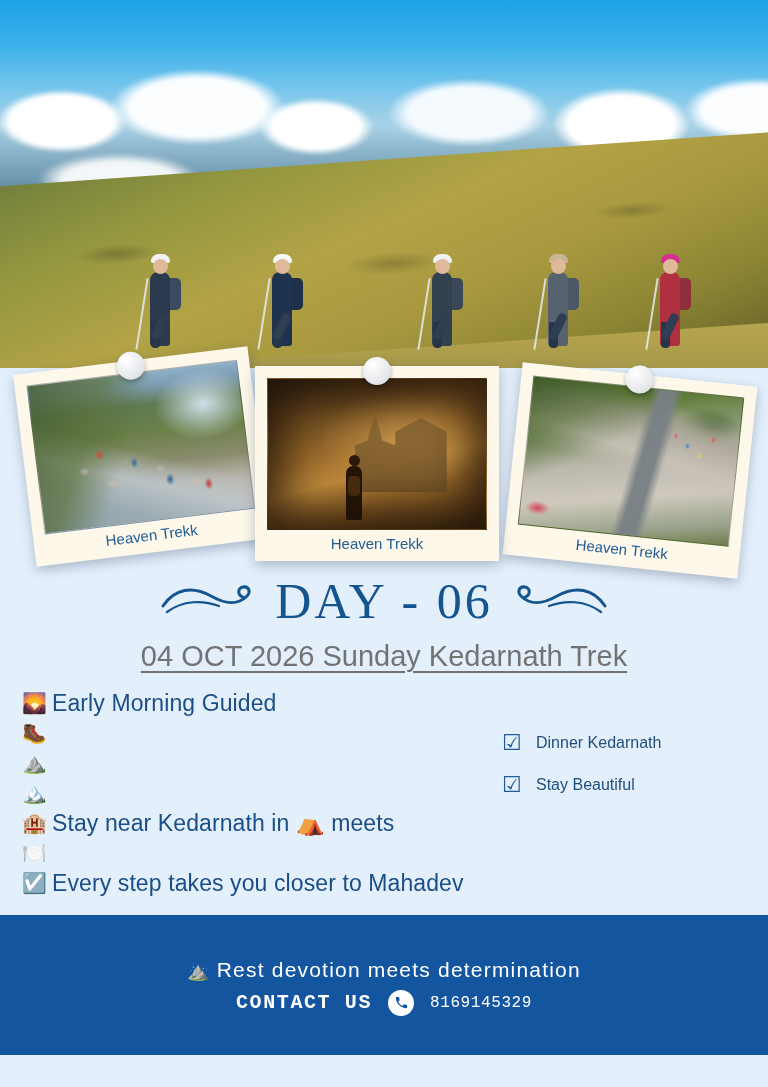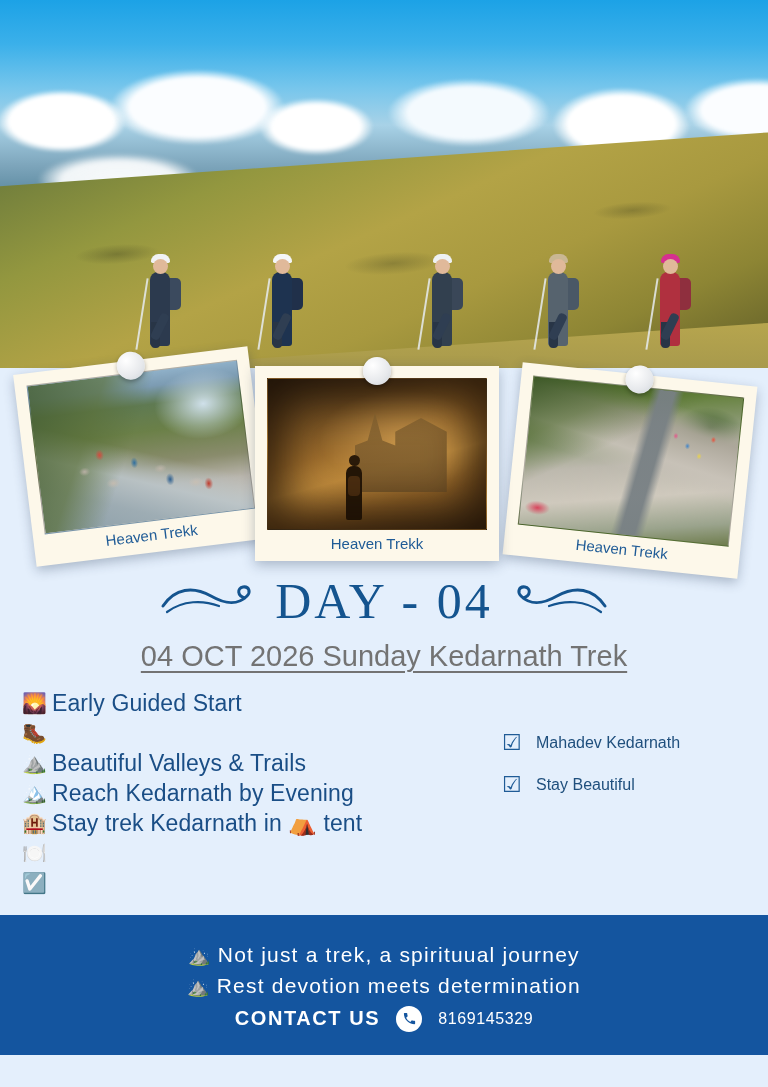--- a/index.html
+++ b/index.html
@@ -357,20 +357,21 @@
     line-height: 1.5;
     white-space: nowrap;
   }
   .fline .emo { font-size: 18px; margin-right: 6px; }
   .contactrow {
     margin-top: 4px;
     display: flex;
     align-items: center;
     justify-content: center;
     gap: 16px;
+    font-family: Liberation Mono, monospace;
   }
   .contactrow .cu {
     font-size: 20px;
     font-weight: bold;
     letter-spacing: 1.6px;
   }
   .phoneicon {
     width: 26px; height: 26px;
     border-radius: 50%;
     background: #ffffff;
@@ -467,79 +468,75 @@
     <div class="cap">Heaven Trekk</div>
   </div>
 
   <div class="titlewrap">
     <span class="flourish">
       <svg width="96" height="34" viewBox="0 0 96 34">
         <path d="M6 24 C18 6, 36 4, 54 14 C68 22, 80 24, 90 14 C94 10, 92 4, 86 5 C80 6, 80 14, 88 16" fill="none" stroke="#14548f" stroke-width="3" stroke-linecap="round"></path>
         <path d="M10 30 C26 18, 46 18, 62 24" fill="none" stroke="#14548f" stroke-width="2.2" stroke-linecap="round"></path>
       </svg>
     </span>
-    <span class="daytitle">DAY - 04</span>
+    <span class="daytitle">DAY - 06</span>
     <span class="flourish">
       <svg width="96" height="34" viewBox="0 0 96 34">
         <g transform="translate(96,0) scale(-1,1)">
           <path d="M6 24 C18 6, 36 4, 54 14 C68 22, 80 24, 90 14 C94 10, 92 4, 86 5 C80 6, 80 14, 88 16" fill="none" stroke="#14548f" stroke-width="3" stroke-linecap="round"></path>
           <path d="M10 30 C26 18, 46 18, 62 24" fill="none" stroke="#14548f" stroke-width="2.2" stroke-linecap="round"></path>
         </g>
       </svg>
     </span>
   </div>
 
   <div class="datelineWrap">
     <span class="dateline">04 OCT 2026 Sunday Kedarnath Trek</span>
   </div>
 
   <div class="bullets">
     <div class="bullet">
       <span class="emo">🌄</span>
-      <span class="txt">Early Guided Start</span>
+      <span class="txt">Early Morning Guided</span>
     </div>
     <div class="bullet">
       <span class="emo">🥾</span>
     </div>
     <div class="bullet">
       <span class="emo">⛰️</span>
-      <span class="txt">Beautiful Valleys &amp; Trails</span>
     </div>
     <div class="bullet">
       <span class="emo">🏔️</span>
-      <span class="txt">Reach Kedarnath by Evening</span>
     </div>
     <div class="bullet">
       <span class="emo">🏨</span>
-      <span class="txt">Stay trek Kedarnath in ⛺ tent</span>
+      <span class="txt">Stay near Kedarnath in ⛺ meets</span>
     </div>
     <div class="bullet">
       <span class="emo">🍽️</span>
     </div>
     <div class="bullet">
       <span class="emo">☑️</span>
+      <span class="txt">Every step takes you closer to Mahadev</span>
     </div>
   </div>
 
   <div class="checklist">
     <div class="checkrow">
       <span class="cbx">☑</span>
-      <span>Mahadev Kedarnath</span>
+      <span>Dinner Kedarnath</span>
     </div>
     <div class="checkrow">
       <span class="cbx">☑</span>
       <span>Stay Beautiful</span>
     </div>
   </div>
 
   <div class="footer">
     <div class="lines">
-      <div class="fline">
-        <span class="emo">⛰️</span><span>Not just a trek, a spirituual journey</span>
-      </div>
       <div class="fline">
         <span class="emo">⛰️</span><span>Rest devotion meets determination</span>
       </div>
       <div class="contactrow">
         <span class="cu">CONTACT US</span>
         <span class="phoneicon">
           <svg width="15" height="15" viewBox="0 0 24 24" fill="#14559f">
             <path d="M6.6 10.8c1.4 2.8 3.8 5.2 6.6 6.6l2.2-2.2c.3-.3.7-.4 1-.2 1.1.4 2.3.6 3.6.6.6 0 1 .4 1 1V20c0 .6-.4 1-1 1C10.6 21 3 13.4 3 4c0-.6.4-1 1-1h3.4c.6 0 1 .4 1 1 0 1.2.2 2.4.6 3.6.1.3 0 .7-.2 1l-2.2 2.2z"></path>
           </svg>
         </span>

